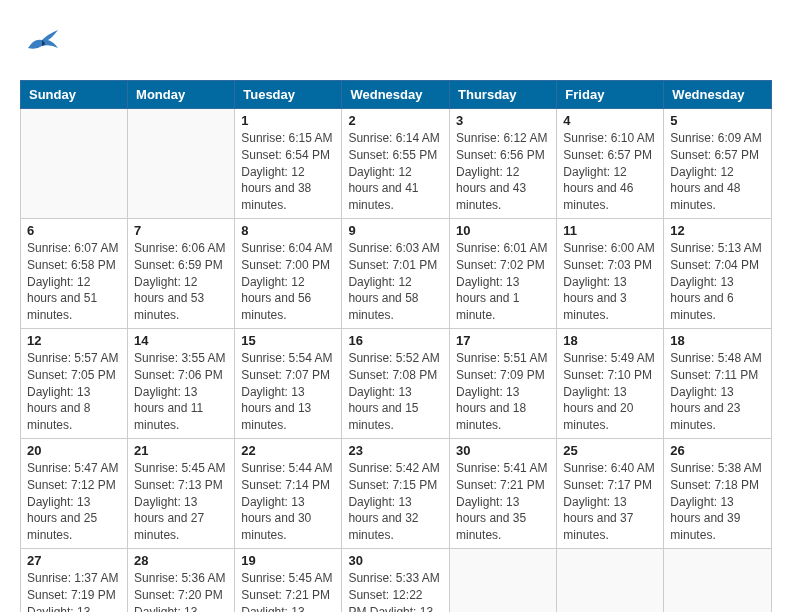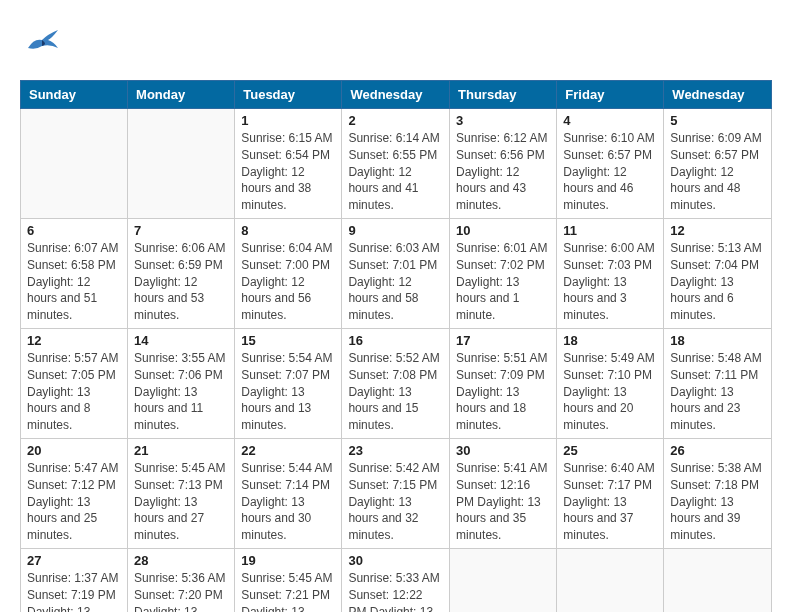--- a/index.html
+++ b/index.html
@@ -277,21 +277,21 @@
         <td>
           <div class="day-number">23</div>
           <div class="day-info">Sunrise: 5:42 AM
 Sunset: 7:15 PM
 Daylight: 13 hours
 and 32 minutes.</div>
         </td>
         <td>
           <div class="day-number">30</div>
           <div class="day-info">Sunrise: 5:41 AM
-Sunset: 12:16 PM
+Sunset: 7:21 PM
 Daylight: 13 hours
 and 35 minutes.</div>
         </td>
         <td>
           <div class="day-number">25</div>
           <div class="day-info">Sunrise: 6:40 AM
 Sunset: 7:17 PM
 Daylight: 13 hours
 and 37 minutes.</div>
         </td>

